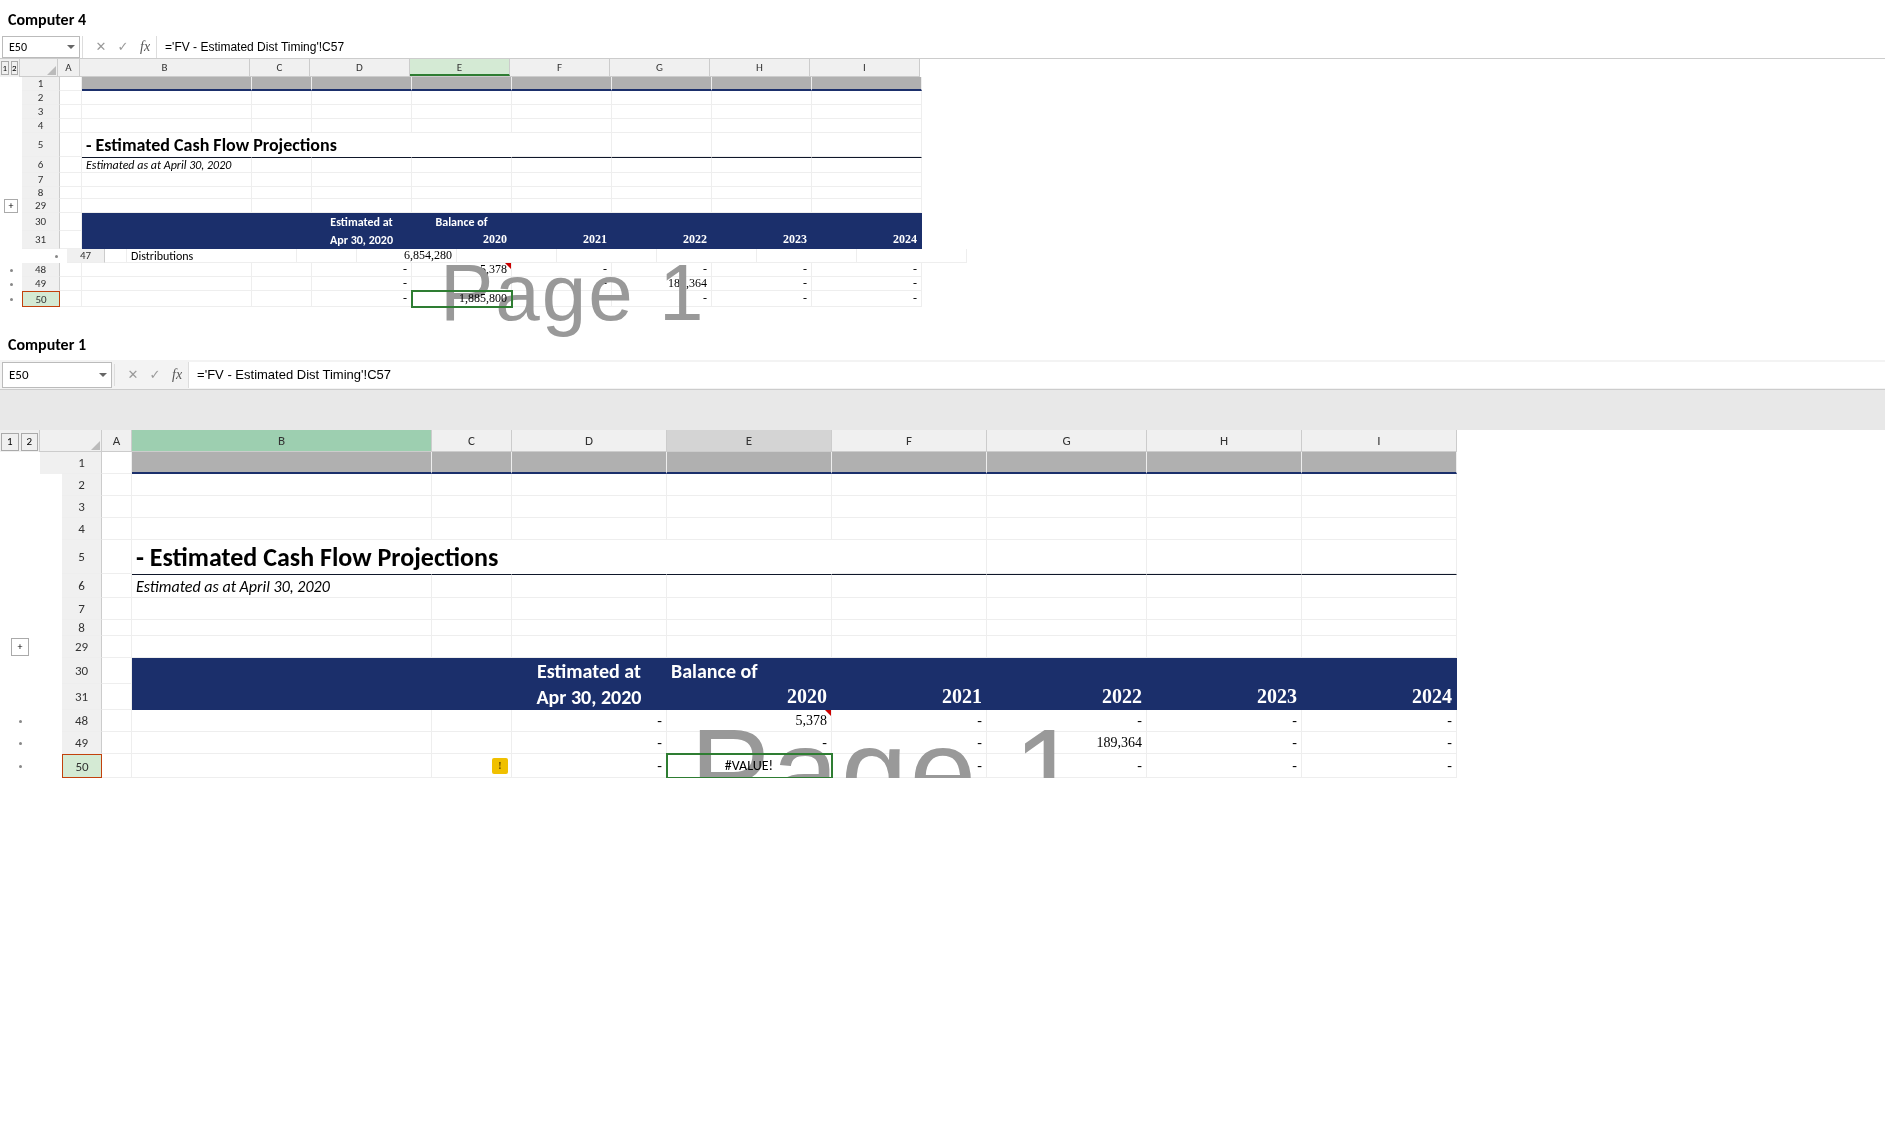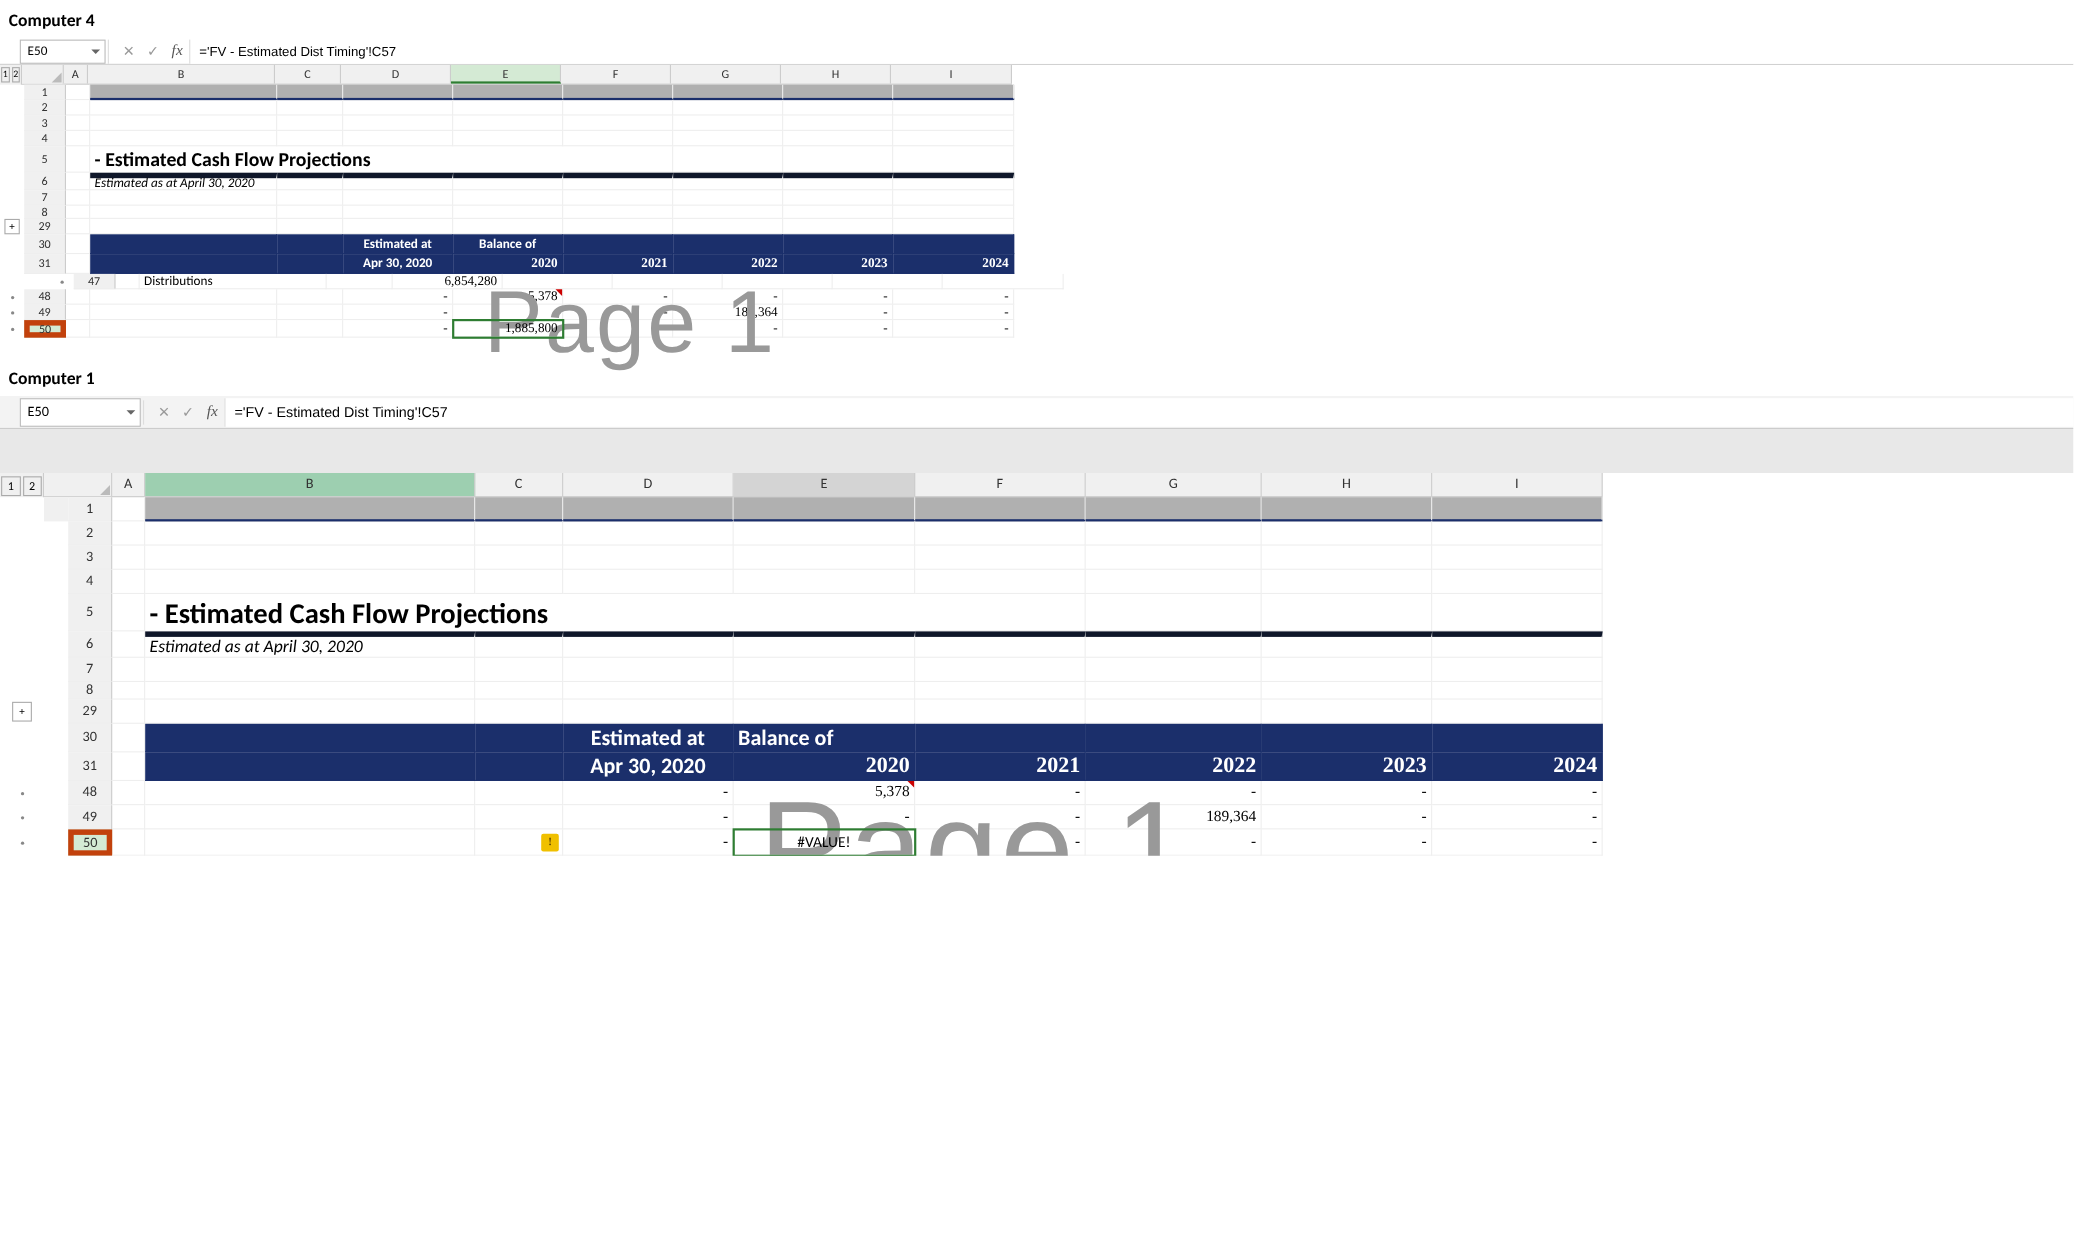--- a/index.html
+++ b/index.html
@@ -1,21 +1,21 @@
 <!DOCTYPE html>
 <html><head>
 <meta charset="utf-8">
 <style>
 * { box-sizing: border-box; margin: 0; padding: 0; }
 body { font-family: Calibri, Arial, sans-serif; background: #fff; color: #000; font-size: 13px; }
 .section-label { font-weight: bold; font-size: 16px; padding: 10px 8px 6px 8px; }
 .spreadsheet { position: relative; }
 
 
-.formula-bar { display: flex; align-items: center; height: 24px; background: #fff; border-bottom: 1px solid #ccc; padding-left: 16px; }
+.formula-bar { display: flex; align-items: center; height: 24px; background: #fff; border-bottom: 1px solid #ccc; }
 .formula-bar.large { height: 30px; background: #f3f3f3; }
 .name-box { width: 78px; height: 22px; border: 1px solid #bbb; background: #fff; display: flex; align-items: center; justify-content: space-between; padding: 0 4px 0 6px; font-size: 12px; margin-left: 2px; }
 .name-box.large { width: 110px; height: 26px; font-size: 13px; }
 .nb-caret { width: 0; height: 0; border-left: 4px solid transparent; border-right: 4px solid transparent; border-top: 4px solid #666; }
 .fb-sep { width: 6px; height: 22px; border-left: 1px solid #ddd; margin: 0 2px; }
 .fb-btn { width: 22px; height: 22px; display: flex; align-items: center; justify-content: center; color: #999; font-size: 13px; }
 .fb-btn.check { color: #999; }
 .fb-fx { font-style: italic; font-family: 'Times New Roman', serif; font-size: 14px; padding: 0 6px; color: #555; }
 .fb-input { flex: 1; height: 22px; border: none; border-left: 1px solid #ddd; padding-left: 8px; font-size: 12px; background: #fff; }
 .fb-input.large { height: 26px; font-size: 13px; }
@@ -31,32 +31,32 @@
 .tri { width: 0; height: 0; border-bottom: 9px solid #bbb; border-left: 9px solid transparent; margin: 0 1px 1px 0; }
 .col-h { border-right: 1px solid #ccc; text-align: center; font-size: 11px; line-height: 18px; color: #333; cursor: pointer; }
 .col-h.large { line-height: 22px; font-size: 13px; }
 .col-h.sel { background: #d4d4d4; }
 .col-h.highlight-e { background: #d4ead4; border-bottom: 2px solid #2e7d32; }
 .col-h.highlight-b { background: #9dcfb0; }
 .grid-body { position: relative; }
 .row { display: flex; position: relative; }
 .row-h { width: 38px; border-right: 1px solid #ccc; border-bottom: 1px solid #eee; background: #f0f0f0; text-align: center; font-size: 11px; color: #333; display: flex; align-items: center; justify-content: center; cursor: pointer; }
 .row-h.large { width: 38px; font-size: 13px; }
-.row-h.sel { background: #d4d4d4; border: 5px solid #c2410c; background: #d4ead4; }
+.row-h.sel { background: #d4d4d4; border: 1px solid #c2410c; background: #d4ead4; }
 .cell { border-right: 1px solid #eee; border-bottom: 1px solid #eee; padding: 0 4px; font-size: 12px; display: flex; align-items: center; overflow: visible; white-space: nowrap; position: relative; }
 .cell.large { font-size: 14px; }
 .cell.r { justify-content: flex-end; font-family: Liberation Serif, serif; }
 .cell.c { justify-content: center; }
 .cell.navy { background: #1b2f6b; color: #fff; font-weight: bold; border-right: 1px solid #1b2f6b; border-bottom: 1px solid #1b2f6b; }
 .cell.greytop { background: #b0b0b0; border-bottom: 2px solid #1b2f6b; }
 .cell.selected { outline: 2px solid #2e7d32; outline-offset: -1px; z-index: 2; }
 .cell.title { font-weight: bold; font-size: 18px; border: none; }
 .cell.title.large { font-size: 26px; }
 .cell.italic { font-style: italic; }
-.cell.topline { border-top: 5px solid #0f172a; }
+.cell.topline { border-top: 1px solid #0f172a; }
 .note-ind { position: absolute; top: 0; right: 0; width: 0; height: 0; border-top: 6px solid #c00; border-left: 6px solid transparent; }
 .err-ind { width: 16px; height: 16px; background: #f0c000; border-radius: 2px; display: flex; align-items: center; justify-content: center; font-size: 10px; font-weight: bold; color: #5a4000; position: absolute; left: -20px; }
 .watermark { position: absolute; font-size: 120px; font-weight: 300; color: #999; pointer-events: none; z-index: 1; font-family: Arial; letter-spacing: 2px; }
 .watermark.small { font-size: 80px; }
 
 
 .c1 .cA { width: 22px; } .c1 .cB { width: 170px; } .c1 .cC { width: 60px; }
 .c1 .cD { width: 100px; } .c1 .cE { width: 100px; } .c1 .cF { width: 100px; }
 .c1 .cG { width: 100px; } .c1 .cH { width: 100px; } .c1 .cI { width: 110px; }
 

